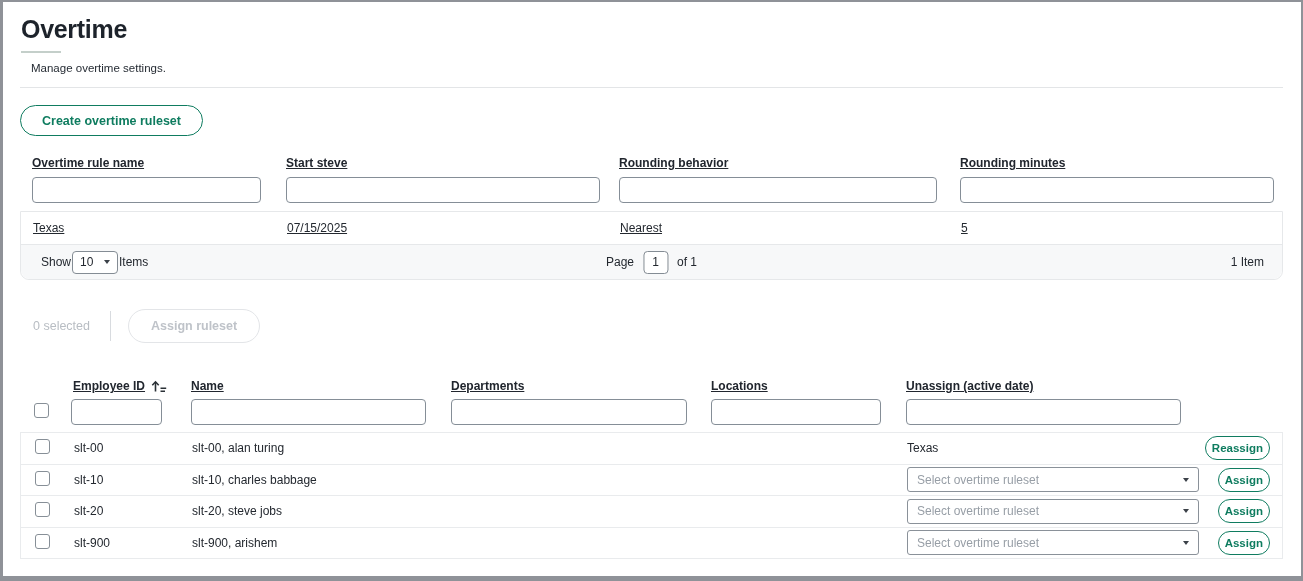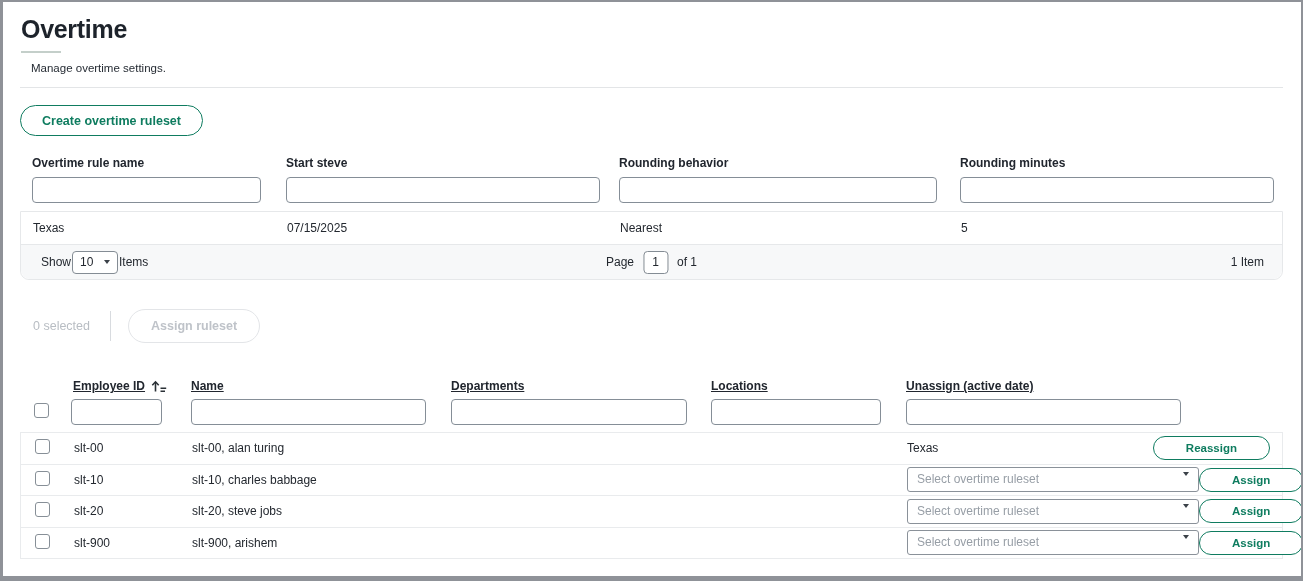--- a/index.html
+++ b/index.html
@@ -14,26 +14,26 @@
 
   
   .page-title { font-size:25px; font-weight:bold; color:#1d232b; letter-spacing:-0.3px; margin:13px 0 0 1px; }
   .title-underline { width:40px; height:2px; background:#c4cfca; margin:7px 0 0 1px; }
   .page-subtitle { font-size:11.5px; color:#262c34; margin:9px 0 0 11px; }
   .divider { height:1px; background:#e3e5e7; margin-top:13px; }
 
   .btn { display:inline-flex; align-items:center; justify-content:center; background:#fff; cursor:pointer; white-space:nowrap; }
   .btn-green { border:1.5px solid #0f7c60; color:#0e7c5f; font-weight:bold; border-radius:16px; }
   .create-btn { height:31px; padding:0 21px; font-size:12.5px; margin-top:17px; }
-  .row-btn { height:24px; padding:0 32px; font-size:11.5px; border-radius:13px; flex:0 0 auto; }
+  .row-btn { height:24px; padding:0 6px; font-size:11.5px; border-radius:13px; flex:0 0 auto; }
   .btn-disabled { border:1px solid #e3e5e8; color:#bfc3c9; font-weight:bold; border-radius:17px; height:34px; padding:0 22px; font-size:12.5px; }
 
   
   .t1 { margin-top:20px; }
-  .t1-grid { display:grid; grid-template-columns:254px 333px 341px 1fr; align-items:center; }
+  .t1-grid { display:grid; grid-template-columns:254px 333px 341px 1fr; align-items:center;text-decoration:underline; }
   .hlabel { font-size:12px; font-weight:bold; color:#21262e; padding-left:12px; }
   .t1-filters { margin-top:7px; }
   .filter-input { height:26px; border:1px solid #858e97; border-radius:4px; margin-left:12px; background:#fff; outline:none; font:12px "Liberation Sans",sans-serif; padding:0 8px; color:#23282f; }
   .w1 { width:229px; } .w2 { width:314px; } .w3 { width:318px; } .w4 { width:314px; }
   .t1-rows { margin-top:8px; border:1px solid #e6e8ea; border-radius:0 0 9px 9px; }
   .t1-datarow { height:33px; font-size:12px; color:#23282f; border-bottom:1px solid #e6e8ea; }
   .cellpad { padding-left:12px; }
   .t1-pagination { height:34px; background:#f7f8f9; border-radius:0 0 9px 9px; position:relative; display:flex; align-items:center; font-size:12px; color:#23282f; }
   .pag-left { display:flex; align-items:center; gap:1px; margin-left:20px; }
   .pag-center { position:absolute; left:50%; transform:translateX(-50%); display:flex; align-items:center; gap:9px; }
@@ -51,21 +51,21 @@
   
   .t2 { margin-top:36px; }
   .t2-grid { display:grid; grid-template-columns:41px 118px 260px 260px 195px 1fr; align-items:center; }
   .t2-head .hlabel { display:flex; align-items:center; gap:6px; padding-left:12px;text-decoration:underline; }
   .t2-filters { margin-top:6px; }
   .f-emp { width:91px; } .f-name { width:235px; } .f-dept { width:236px; } .f-loc { width:170px; } .f-rule { width:275px; }
   .checkbox { width:15px; height:15px; border:1px solid #878f97; border-radius:3px; background:#fff; margin-left:14px; cursor:pointer; }
   .t2-rows { margin-top:7px; border:1px solid #e9ebed; border-bottom:none; }
   .t2-row { height:31.5px; font-size:12px; color:#23282f; border-bottom:1px solid #e9ebed; }
   .ruleset-cell { display:flex; align-items:center; justify-content:space-between; padding:0 12px; }
-  .ruleset-select { display:flex; justify-content:space-between; width:292px; height:25px; border:1px solid #8a9199; border-radius:3px; background:#fff; padding:4px 9px; cursor:pointer; }
+  .ruleset-select { display:flex; align-items:center; justify-content:space-between; width:292px; height:25px; border:1px solid #8a9199; border-radius:3px; background:#fff; padding:4px 9px; cursor:pointer; }
   .select-placeholder { font-size:12px; color:#979ea6; }
   .sort-icon { display:inline-block; }
 </style>
 </head>
 <body>
 
 <div class="frame">
   <div class="content">
 
     <h1 class="page-title">Overtime</h1>

